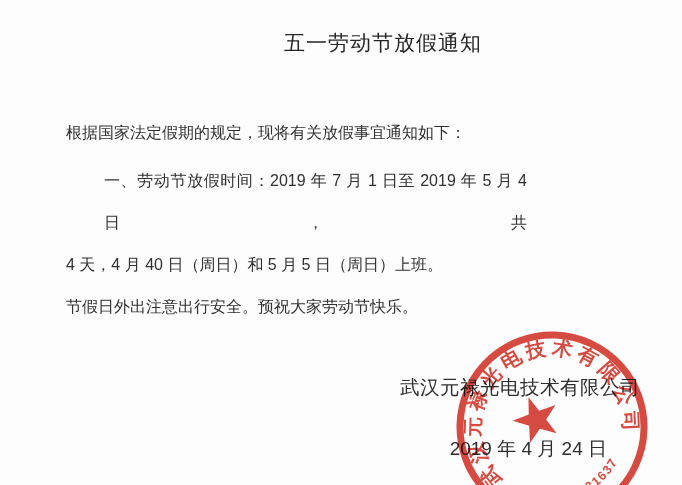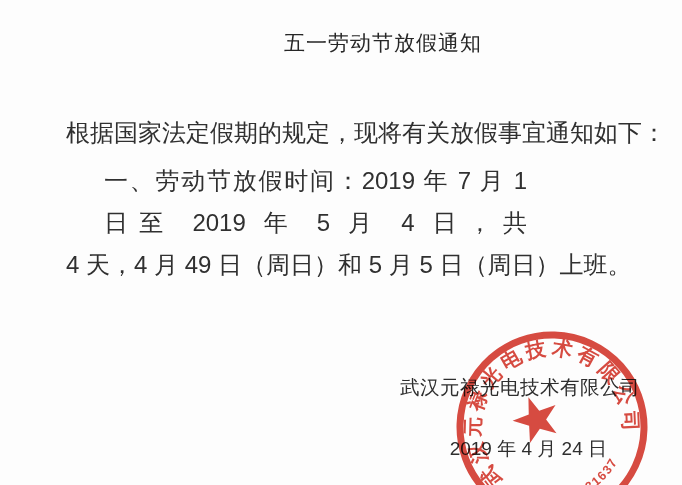--- a/index.html
+++ b/index.html
@@ -13,21 +13,21 @@
   .doc-title{
     position:absolute;top:29px;left:0;width:682px;
     padding-left:36px;box-sizing:border-box;
     text-align:center;font-size:21px;font-weight:500;color:#262626;
     letter-spacing:1px;
     margin-left:24px;
   }
   .body-text{
     position:absolute;top:112px;left:0;width:561px;box-sizing:border-box;
     padding:0 34px 0 66px;
-    font-size:24px;line-height:42px;
+    font-size:16px;line-height:42px;
   }
   .line{white-space:nowrap;}
   .line.fill{white-space:normal;text-align:justify;text-align-last:justify;}
   .line.indent{padding-left:38px;}
   .line.para-start{margin-top:6px;}
   .sig-company{
     position:absolute;top:374px;right:42px;
     font-size:19.5px;color:#2e2e2e;letter-spacing:.5px;
   }
   .sig-date{
@@ -45,21 +45,22 @@
 </head>
 <body>
 
 <div class="page">
 
   <div class="doc-title">五一劳动节放假通知</div>
 
   <div class="body-text">
     <div class="line">根据国家法定假期的规定，现将有关放假事宜通知如下：</div>
     <div class="line fill indent para-start">一、劳动节放假时间：2019 年 7 月 1 日至 2019 年 5 月 4 日，共</div>
-    <div class="line">4 天，4 月 49 日（周日）和 5 月 5 日（周日）上班。</div>
+    <div class="line">4 天，4 月 40 日（周日）和 5 月 5 日（周日）上班。</div>
+    <div class="line">节假日外出注意出行安全。预祝大家劳动节快乐。</div>
   </div>
 
   <div class="sig-company">武汉元禄光电技术有限公司</div>
 
   <div class="sig-date">2019 年 4 月 24 日</div>
 
   <div class="seal">
     <svg viewBox="0 0 200 200" width="200" height="200">
       <g transform="rotate(-20 100 100)">
         <circle cx="100" cy="100" r="92" fill="none" stroke-width="7" stroke="#d4372c"></circle>

